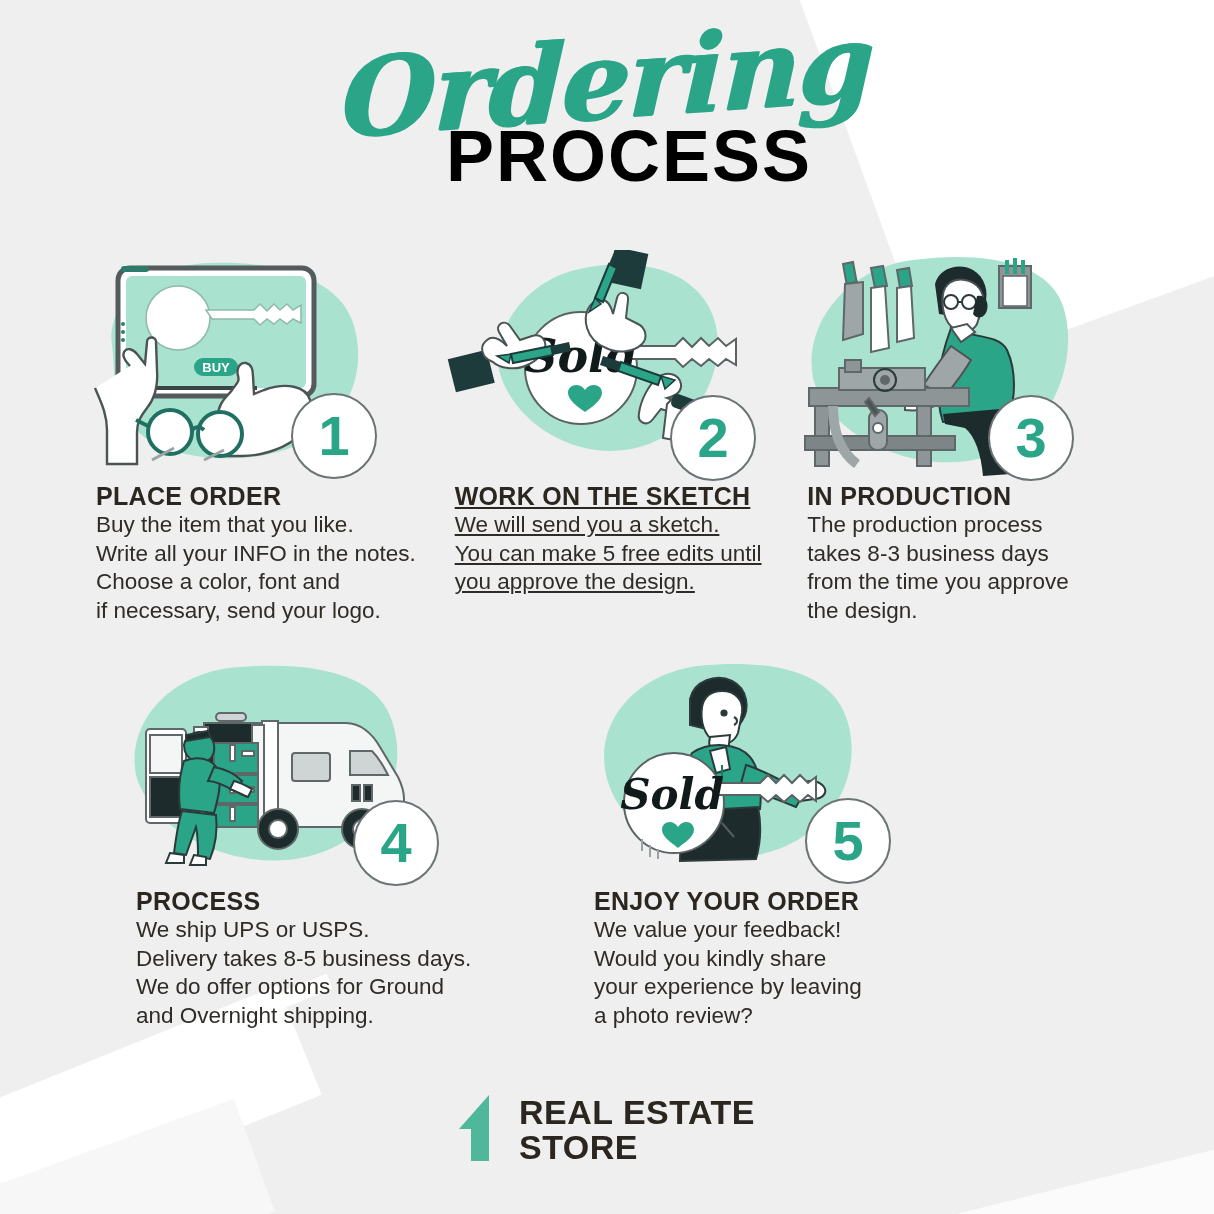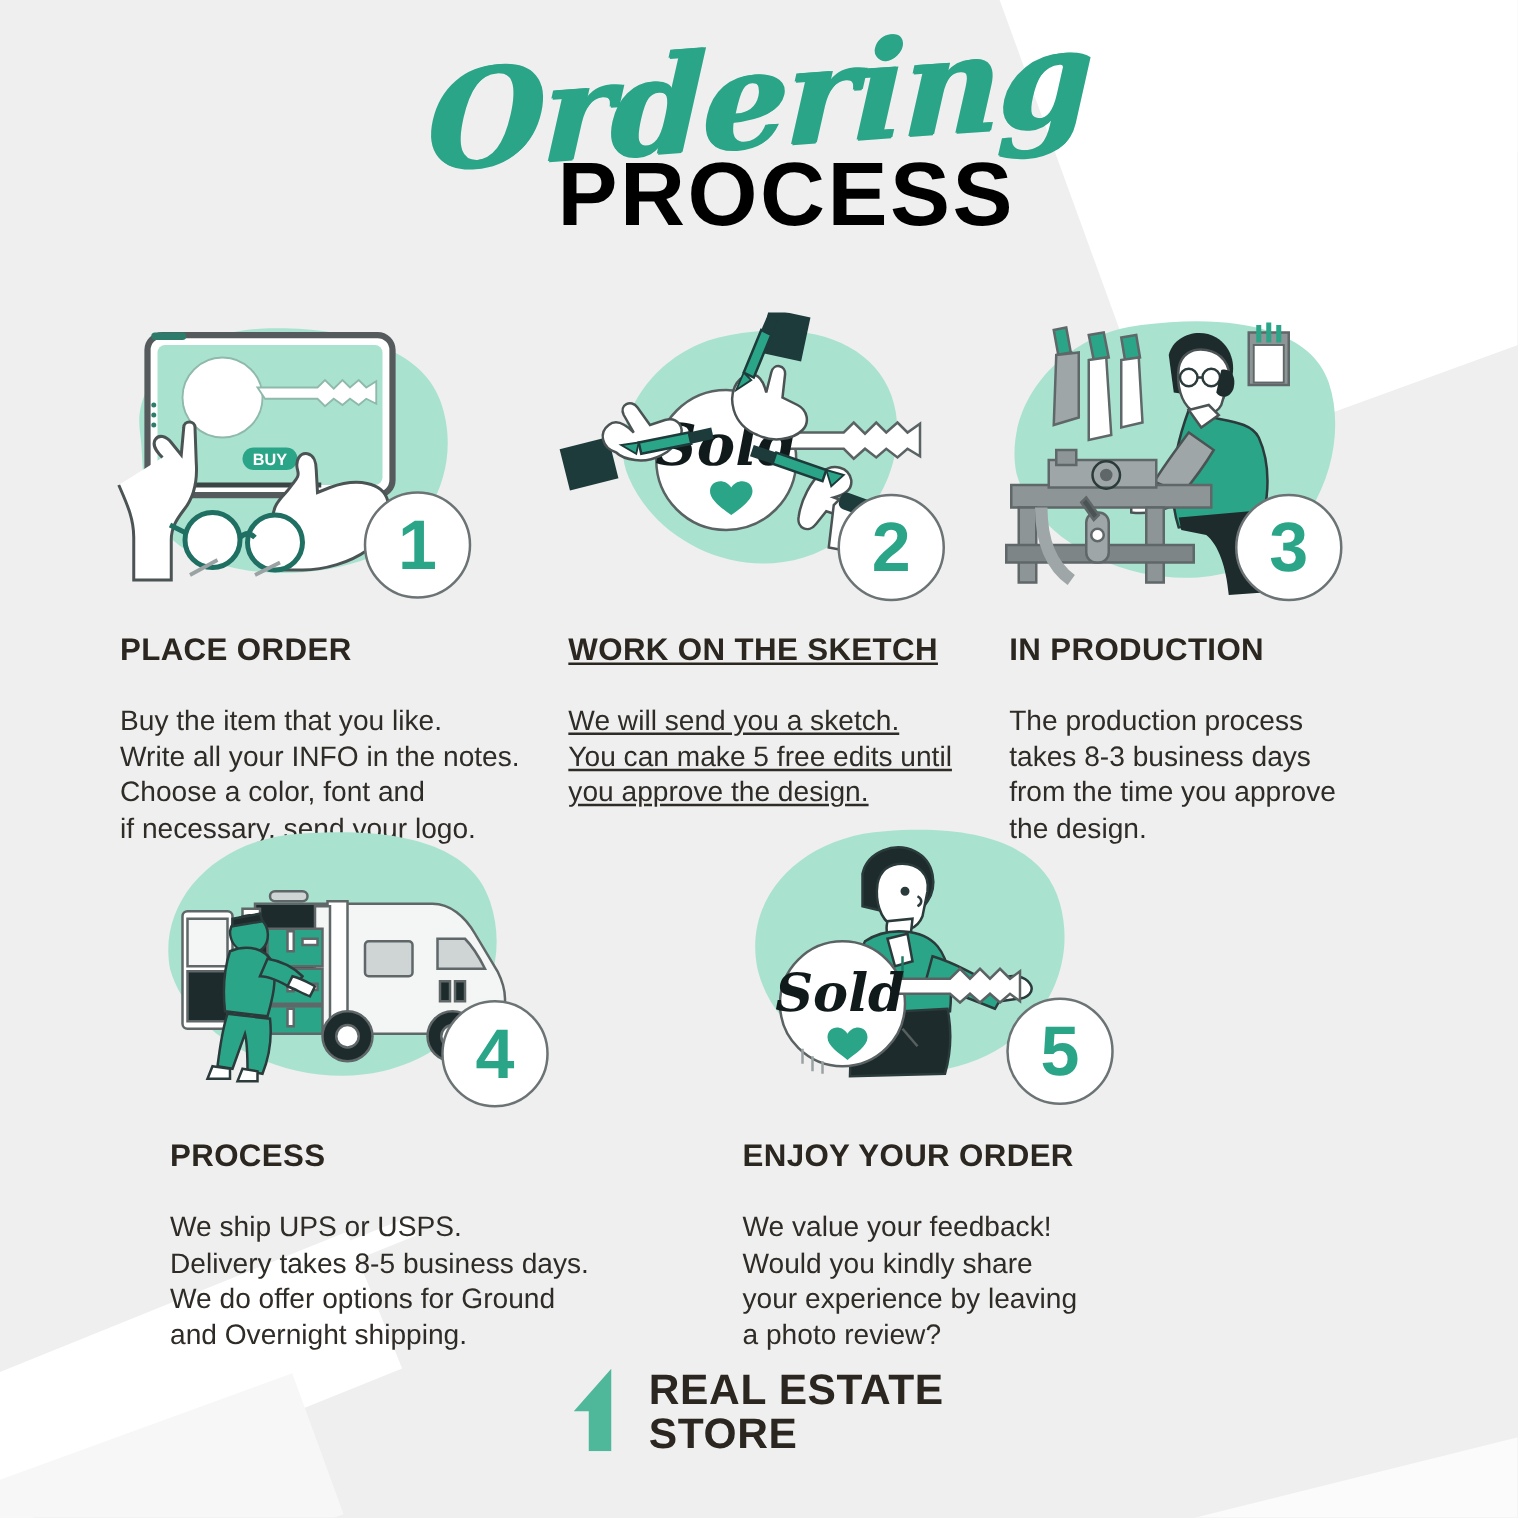--- a/index.html
+++ b/index.html
@@ -133,27 +133,27 @@
     height: 230px;
     width: 100%;
   }
   .art svg { position: absolute; left: 0; top: 0; }
 
   .step-title {
     font-weight: 700;
     font-size: 25px;
     color: #2b2620;
     letter-spacing: .3px;
-    margin-top: 26px;
+    margin-top: 2px;
   }
   .step-body {
     font-size: 22.5px;
     line-height: 1.27;
     color: #2f2b27;
-    margin-top: 28px;
+    margin-top: 0;
     white-space: pre-line;
   }
 
   
   .s1 { margin-left: 82px; }
   .s2 { margin-left: -10px; }
   .s3 { margin-left: -10px; }
   .s4 { margin-left: 0px; }
   .s5 { margin-left: 0px; }
 

